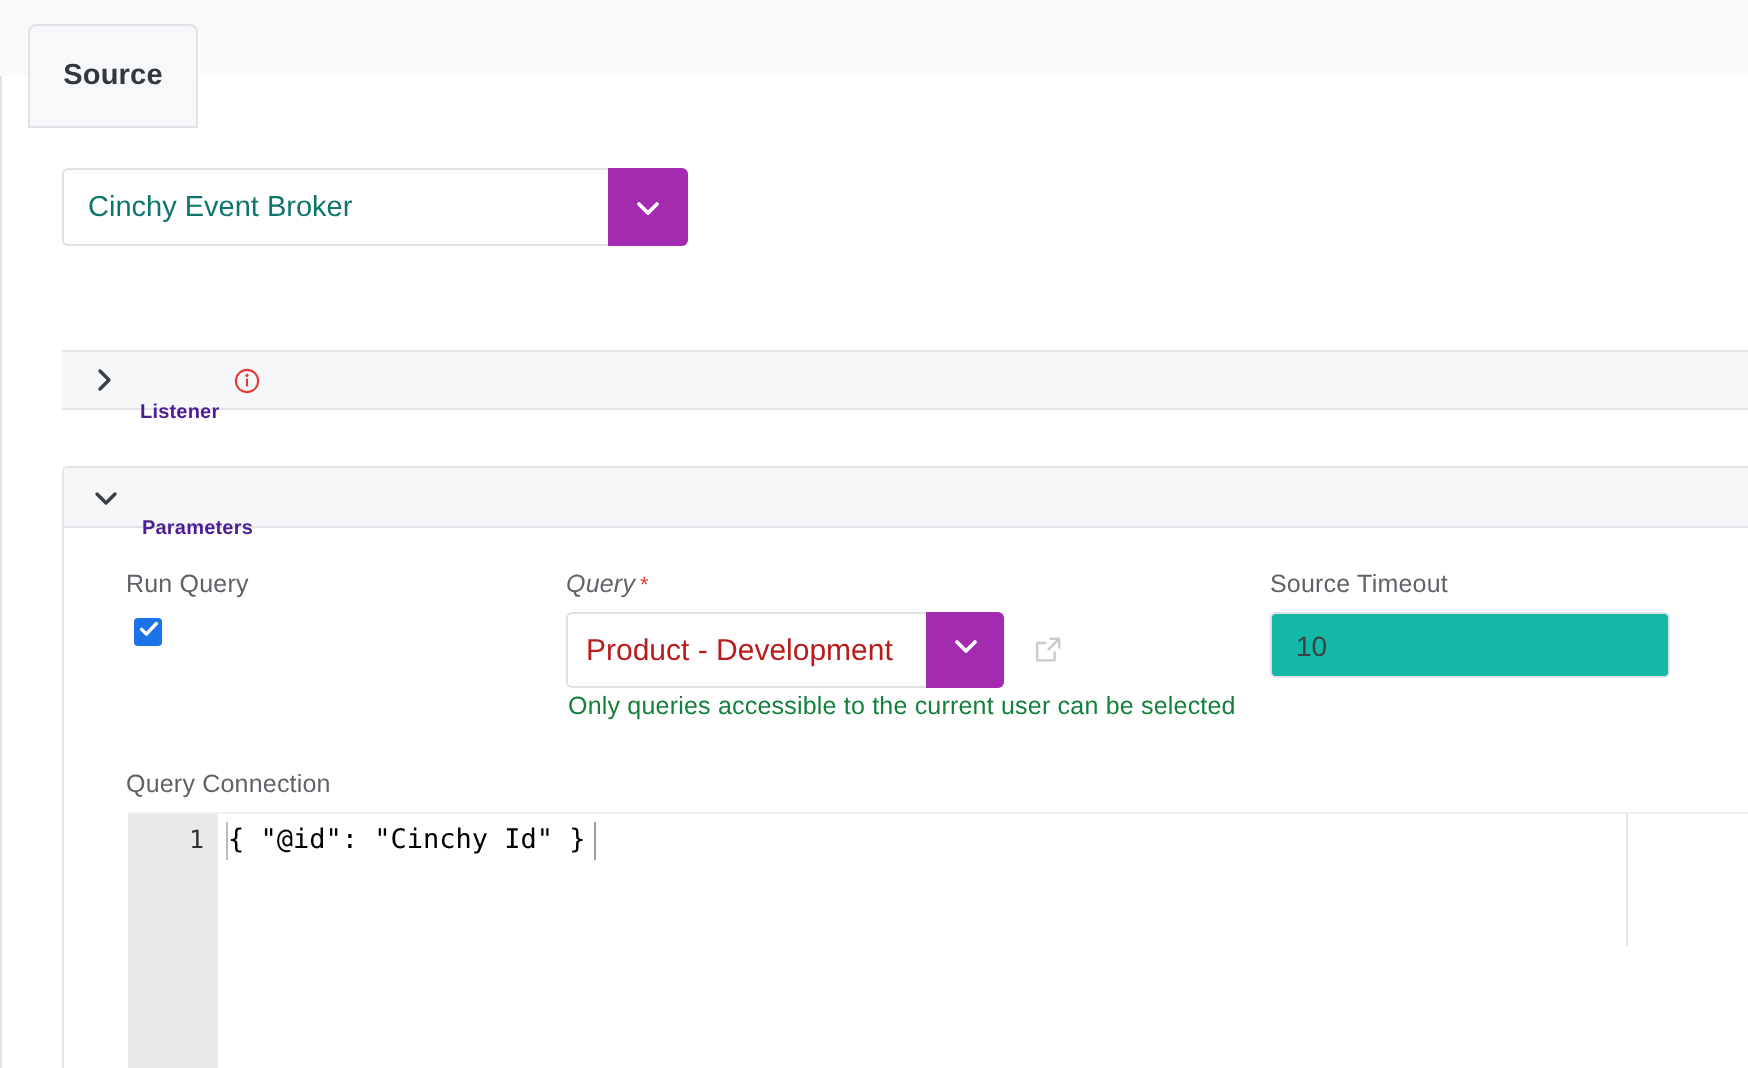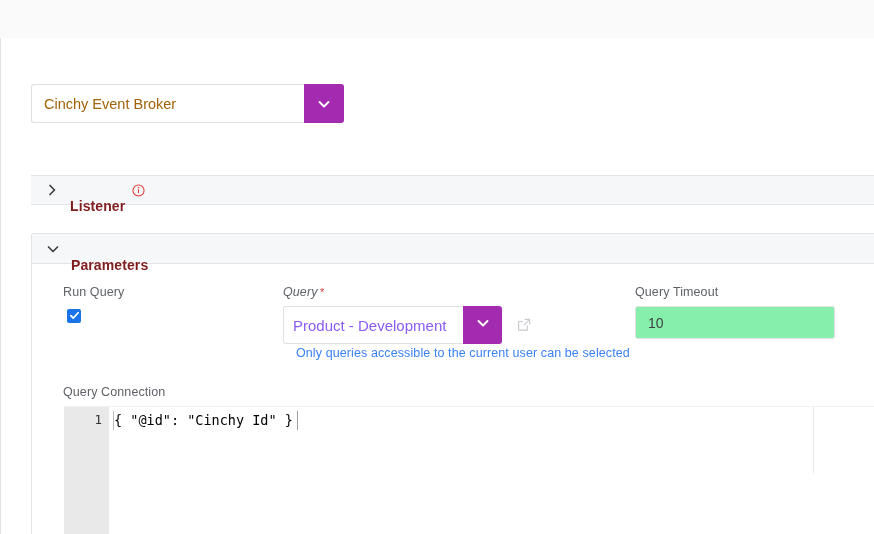--- a/index.html
+++ b/index.html
@@ -73,21 +73,21 @@
     width: 273px;
     height: 39px;
     border: 1px solid #dfe1e5;
     border-right: none;
     border-radius: 3px 0 0 3px;
     background: #ffffff;
     display: flex;
     align-items: center;
     padding-left: 12px;
     font-size: 14.5px;
-    color: #a16207;
+    color: #0f766e;
   }
   .purple-btn {
     width: 40px;
     height: 39px;
     background: #a32bb0;
     border-radius: 0 3px 3px 0;
     display: flex;
     align-items: center;
     justify-content: center;
     cursor: pointer;
@@ -108,23 +108,23 @@
     padding-left: 12px;
   }
   .acc-bar.listener { top: 137px; }
   .acc-chevron {
     width: 18px; height: 18px;
     display: flex; align-items: center; justify-content: center;
     margin-right: 9px;
     color: #3c4043;
   }
   .acc-title {
-    font-size: 14px;
+    font-size: 10px;
     font-weight: bold;
-    color: #7f1d1d;
+    color: #4c1d95;
     letter-spacing: 0.1px;
     margin-top: 32px;
   }
   .info-icon {
     margin-left: 7px;
     width: 13px; height: 13px;
     display: inline-flex;
     align-items: center;
     justify-content: center;
   }
@@ -185,21 +185,21 @@
     width: 180px;
     height: 38px;
     border: 1px solid #dfe1e5;
     border-right: none;
     border-radius: 3px 0 0 3px;
     background: #ffffff;
     display: flex;
     align-items: center;
     padding-left: 9px;
     font-size: 15px;
-    color: #8b5cf6;
+    color: #b91c1c;
     white-space: nowrap;
     overflow: hidden;
   }
   .query-purple {
     width: 39px; height: 38px;
     background: #a32bb0;
     border-radius: 0 3px 3px 0;
     display: flex;
     align-items: center;
     justify-content: center;
@@ -207,33 +207,32 @@
   }
   .ext-link {
     margin-left: 14px;
     width: 16px; height: 16px;
     cursor: pointer;
   }
   .helper-text {
     position: absolute;
     left: 252px; top: 112px;
     font-size: 12.5px;
-    color: #3b82f6;
+    color: #15803d;
     letter-spacing: 0.1px;
-    margin-left: 12px;
   }
 
   .fld-timeout { position: absolute; left: 603px; top: 51px; }
   .timeout-input {
     position: absolute;
     left: 603px; top: 72px;
     width: 200px; height: 33px;
     border: 1px solid #dfe1e5;
     border-radius: 3px;
-    background: #86efac;
+    background: #14b8a6;
     display: flex;
     align-items: center;
     padding-left: 12px;
     font-size: 14px;
     color: #3c4043;
   }
 
   
   .fld-params { position: absolute; left: 31px; top: 151px; }
   .editor {
@@ -286,20 +285,23 @@
     background: #e8e8e8;
   }
 </style>
 </head>
 <body>
 
 <div id="app">
 
   <div class="tabstrip">
     <div class="tabstrip-border"></div>
+  </div>
+  <div class="tab">
+    <span class="tab-label">Source</span>
   </div>
 
   <div class="content-panel">
 
     <div class="source-select">
       <div class="source-select-field">Cinchy Event Broker</div>
       <div class="purple-btn">
         <span>
           <svg width="16" height="16" viewBox="0 0 16 16">
             <path d="M3.5 6 L8 10.5 L12.5 6" fill="none" stroke="#ffffff" stroke-width="1.9" stroke-linecap="round" stroke-linejoin="round"></path>
@@ -359,21 +361,21 @@
         <span class="ext-link">
           <svg width="16" height="16" viewBox="0 0 16 16">
             <path d="M9.2 2.4 H13.6 V6.8" fill="none" stroke="#c8cbd0" stroke-width="1.2" stroke-linecap="round" stroke-linejoin="round"></path>
             <path d="M13.4 2.6 L8.3 7.7" fill="none" stroke="#c8cbd0" stroke-width="1.2" stroke-linecap="round"></path>
             <path d="M11.3 9.2 V13.2 H2.6 V4.5 H6.6" fill="none" stroke="#c8cbd0" stroke-width="1.2" stroke-linecap="round" stroke-linejoin="round"></path>
           </svg>
         </span>
       </div>
       <div class="helper-text">Only queries accessible to the current user can be selected</div>
 
-      <div class="field-label fld-timeout">Query Timeout</div>
+      <div class="field-label fld-timeout">Source Timeout</div>
       <div class="timeout-input">10</div>
 
       <div class="field-label fld-params">Query Connection</div>
       <div class="editor">
         <div class="editor-gutter">
           <span class="editor-linenum">1</span>
         </div>
         <div class="editor-cursor-l"></div>
         <div class="editor-cursor-r"></div>
         <div class="editor-code">{ "@id": "Cinchy Id" }</div>

